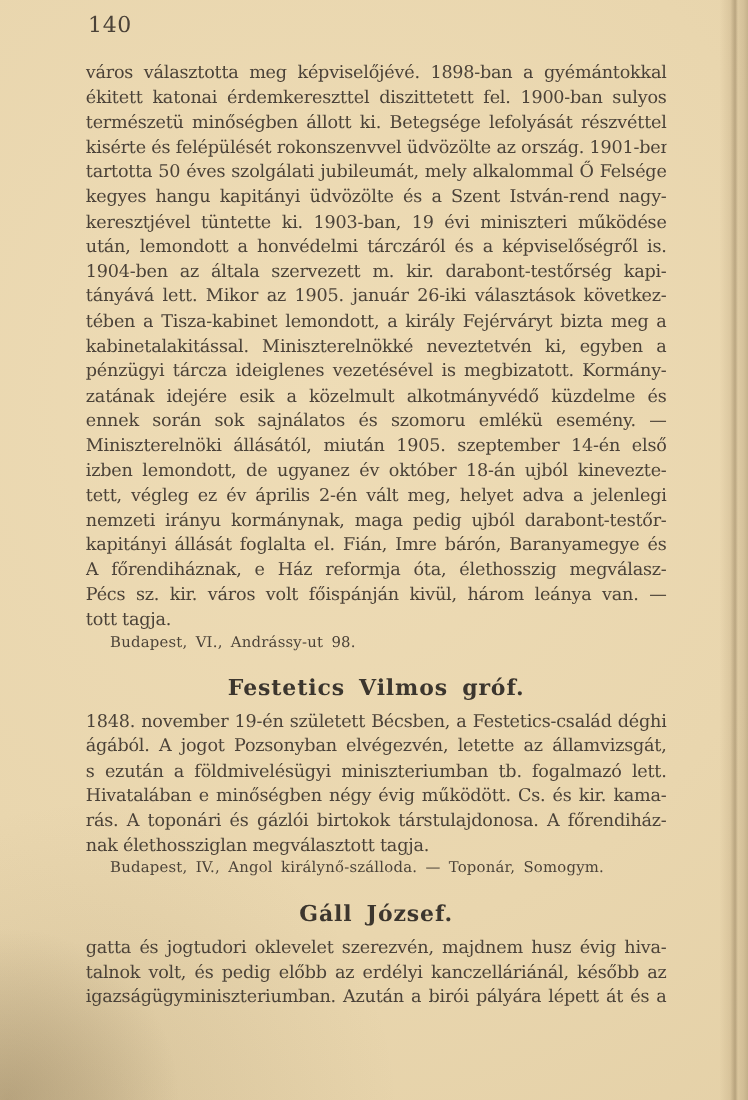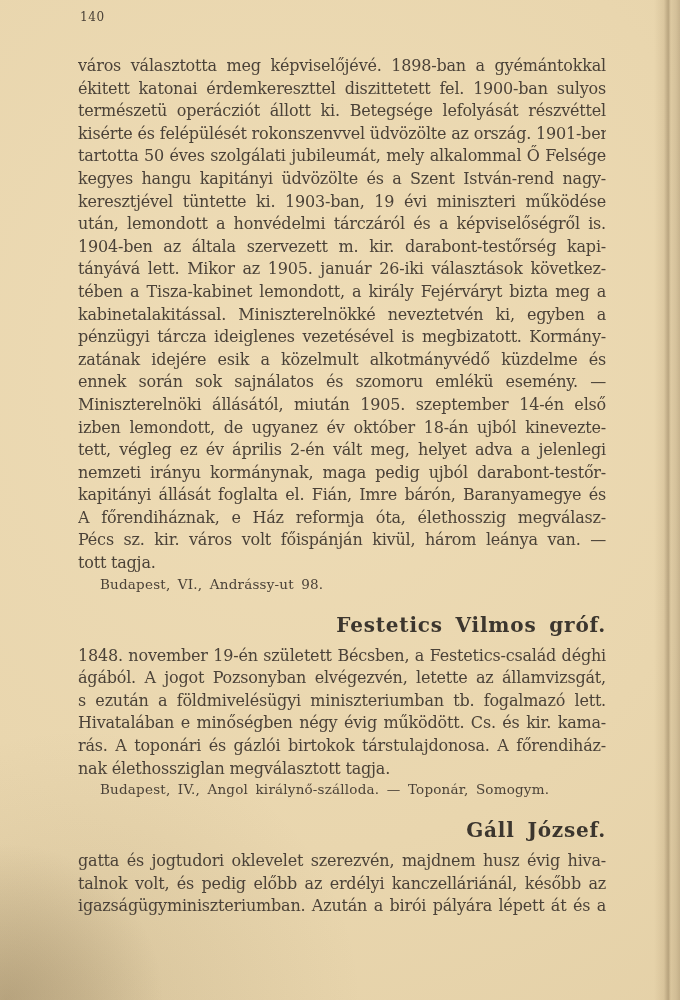--- a/index.html
+++ b/index.html
@@ -29,21 +29,21 @@
       rgba(108,86,54,0.38)  55%,
       rgba(150,126,88,0.14) 65%,
       rgba(130,108,74,0.20) 85%,
       rgba(118,96,64,0.30)  100%);
   }
 
   .page-number {
     position: absolute;
     top: 10px;
     left: 80px;
-    font-size: 12px;
+    font-size: 20px;
     letter-spacing: 0.6px;
   }
 
   .text-block {
     position: absolute;
     top: 55px;
     left: 78px;
     width: 528px;
   }
 
@@ -66,39 +66,39 @@
     letter-spacing: 0.2px;
     word-spacing: 3px;
     white-space: nowrap;
   }
 
   .heading {
     margin: 18px 0 7px 0;
     font-size: 20px;
     line-height: 26px;
     font-weight: bold;
-    text-align: right;
+    text-align: center;
     letter-spacing: 0.8px;
     word-spacing: 5px;
     color: var(--heading-ink, #3c362e);
   }
 </style>
 </head>
 <body>
 
 <div class="page">
 
   <div class="page-number">140</div>
 
   <div class="text-block">
 
     <div class="paragraph">
         <div class="line">város választotta meg képviselőjévé. 1898-ban a gyémántokkal</div>
         <div class="line">ékitett katonai érdemkereszttel diszittetett fel. 1900-ban sulyos</div>
-        <div class="line">természetü operácziót állott ki. Betegsége lefolyását részvéttel</div>
+        <div class="line">természetü minőségben állott ki. Betegsége lefolyását részvéttel</div>
         <div class="line">kisérte és felépülését rokonszenvvel üdvözölte az ország. 1901-ben</div>
         <div class="line">tartotta 50 éves szolgálati jubileumát, mely alkalommal Ő Felsége</div>
         <div class="line">kegyes hangu kapitányi üdvözölte és a Szent István-rend nagy-</div>
         <div class="line">keresztjével tüntette ki. 1903-ban, 19 évi miniszteri működése</div>
         <div class="line">után, lemondott a honvédelmi tárczáról és a képviselőségről is.</div>
         <div class="line">1904-ben az általa szervezett m. kir. darabont-testőrség kapi-</div>
         <div class="line">tányává lett. Mikor az 1905. január 26-iki választások következ-</div>
         <div class="line">tében a Tisza-kabinet lemondott, a király Fejérváryt bizta meg a</div>
         <div class="line">kabinetalakitással. Miniszterelnökké neveztetvén ki, egyben a</div>
         <div class="line">pénzügyi tárcza ideiglenes vezetésével is megbizatott. Kormány-</div>

